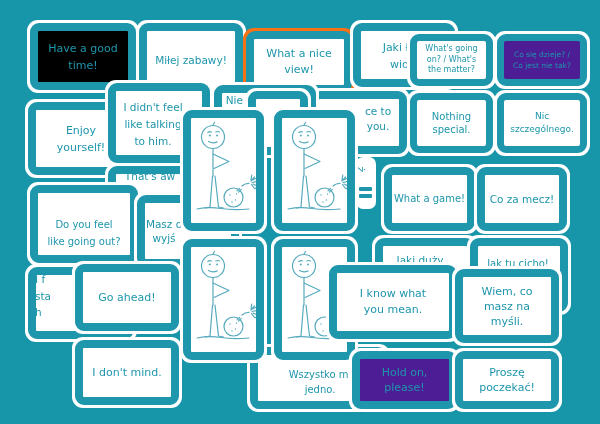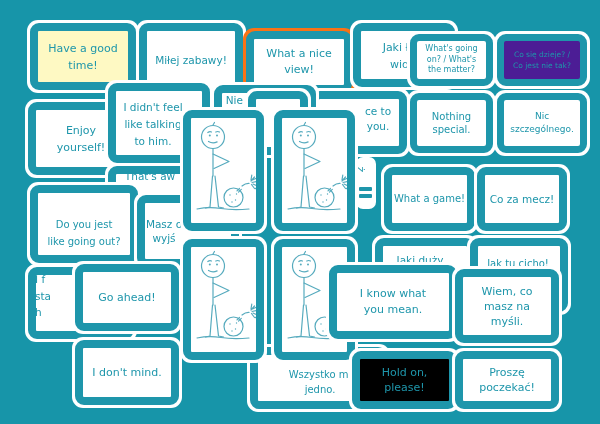--- a/index.html
+++ b/index.html
@@ -13,21 +13,21 @@
   .fig svg{position:absolute;inset:0;width:100%;height:100%;}
   .sliver{border-radius:7px;}
   .zchar{position:absolute;left:2px;top:6px;transform:rotate(90deg);font-size:11px;}
   .zbar{position:absolute;left:3px;width:13px;height:4px;border-radius:1px;}
 </style>
 </head>
 <body>
 
 <div id="stage" style="background: rgb(23, 149, 169);">
     <div class="card" style="left: 27px; top: 20px; width: 112px; height: 73px; z-index: 1; background: rgb(255, 255, 255);">
-      <div class="card-inner" style="border-width: 8px; border-color: rgb(30, 150, 171); background: #fef9c3;">
+      <div class="card-inner" style="border-width: 8px; border-color: rgb(30, 150, 171); background: #000000;">
         <div class="card-line" style="font-size: 11px; color: rgb(30, 150, 171); line-height: 17px;">Have a good</div>
         <div class="card-line" style="font-size: 11px; color: rgb(30, 150, 171); line-height: 17px;">time!</div>
       </div>
     </div>
     <div class="card" style="left: 136px; top: 20px; width: 110px; height: 79px; z-index: 2; background: rgb(255, 255, 255);">
       <div class="card-inner" style="border-width: 8px; border-color: rgb(30, 150, 171); background: rgb(255, 255, 255);">
         <div class="card-line" style="font-size: 10.5px; color: rgb(30, 150, 171); line-height: 16px;">Miłej zabawy!</div>
       </div>
     </div>
     <div class="card" style="left: 243px; top: 28px; width: 112px; height: 68px; z-index: 3; background: #f97316;">
@@ -69,21 +69,21 @@
         <div class="card-line abs" style="font-size: 10.5px; color: rgb(30, 150, 171); left: 37px; top: 51px; transform: translate(-50%, -50%);">to him.</div>
       </div>
     </div>
     <div class="card" style="left: 105px; top: 163px; width: 107px; height: 78px; z-index: 10; background: rgb(255, 255, 255);">
       <div class="card-inner" style="border-width: 8px; border-color: rgb(30, 150, 171); background: rgb(255, 255, 255);">
         <div class="card-line abs" style="font-size: 10.5px; color: rgb(30, 150, 171); left: 34px; top: 3px; transform: translate(-50%, -50%);">That's aw</div>
       </div>
     </div>
     <div class="card" style="left: 27px; top: 182px; width: 114px; height: 84px; z-index: 11; background: rgb(255, 255, 255);">
       <div class="card-inner" style="border-width: 8px; border-color: rgb(30, 150, 171); background: rgb(255, 255, 255);">
-        <div class="card-line abs" style="font-size: 10px; color: rgb(30, 150, 171); left: 46px; top: 31px; transform: translate(-50%, -50%);">Do you jest</div>
+        <div class="card-line abs" style="font-size: 10px; color: rgb(30, 150, 171); left: 46px; top: 31px; transform: translate(-50%, -50%);">Do you feel</div>
         <div class="card-line abs" style="font-size: 10px; color: rgb(30, 150, 171); left: 46px; top: 48px; transform: translate(-50%, -50%);">like going out?</div>
       </div>
     </div>
     <div class="card" style="left: 134px; top: 192px; width: 108px; height: 78px; z-index: 12; background: rgb(255, 255, 255);">
       <div class="card-inner" style="border-width: 8px; border-color: rgb(30, 150, 171); background: rgb(255, 255, 255);">
         <div class="card-line abs" style="font-size: 10.5px; color: rgb(30, 150, 171); left: 19px; top: 22px; transform: translate(-50%, -50%);">Masz o</div>
         <div class="card-line abs" style="font-size: 10.5px; color: rgb(30, 150, 171); left: 19px; top: 36px; transform: translate(-50%, -50%);">wyjś</div>
       </div>
     </div>
     <div class="card" style="left: 25px; top: 264px; width: 112px; height: 78px; z-index: 13; background: rgb(255, 255, 255);">
@@ -290,21 +290,21 @@
       </div>
     </div>
     <div class="card" style="left: 452px; top: 266px; width: 110px; height: 80px; z-index: 31; background: rgb(255, 255, 255);">
       <div class="card-inner" style="border-width: 8px; border-color: rgb(30, 150, 171); background: rgb(255, 255, 255);">
         <div class="card-line" style="font-size: 11px; color: rgb(30, 150, 171); line-height: 15px;">Wiem, co</div>
         <div class="card-line" style="font-size: 11px; color: rgb(30, 150, 171); line-height: 15px;">masz na</div>
         <div class="card-line" style="font-size: 11px; color: rgb(30, 150, 171); line-height: 15px;">myśli.</div>
       </div>
     </div>
     <div class="card" style="left: 349px; top: 348px; width: 111px; height: 64px; z-index: 32; background: rgb(255, 255, 255);">
-      <div class="card-inner" style="border-width: 8px; border-color: rgb(30, 150, 171); background: #000000;">
+      <div class="card-inner" style="border-width: 8px; border-color: rgb(30, 150, 171); background: #4c1d95;">
         <div class="card-line" style="font-size: 11px; color: rgb(30, 150, 171); line-height: 15px;">Hold on,</div>
         <div class="card-line" style="font-size: 11px; color: rgb(30, 150, 171); line-height: 15px;">please!</div>
       </div>
     </div>
     <div class="card" style="left: 452px; top: 348px; width: 110px; height: 64px; z-index: 33; background: rgb(255, 255, 255);">
       <div class="card-inner" style="border-width: 8px; border-color: rgb(30, 150, 171); background: rgb(255, 255, 255);">
         <div class="card-line" style="font-size: 11px; color: rgb(30, 150, 171); line-height: 15px;">Proszę</div>
         <div class="card-line" style="font-size: 11px; color: rgb(30, 150, 171); line-height: 15px;">poczekać!</div>
       </div>
     </div>

